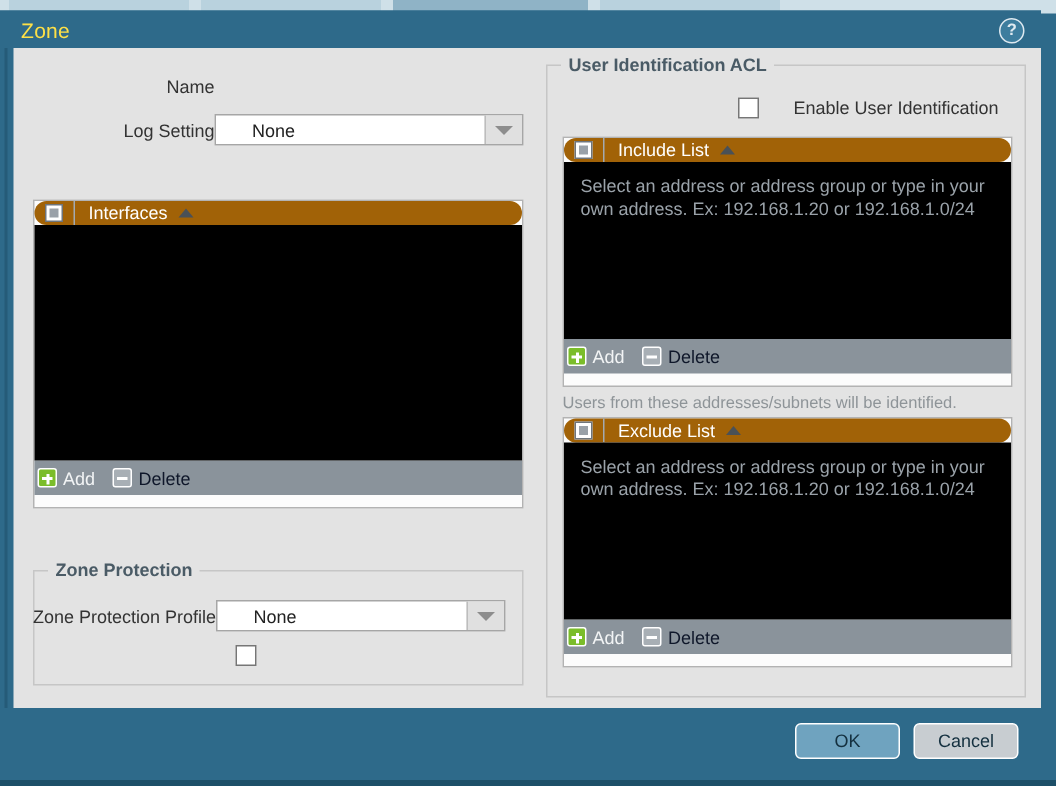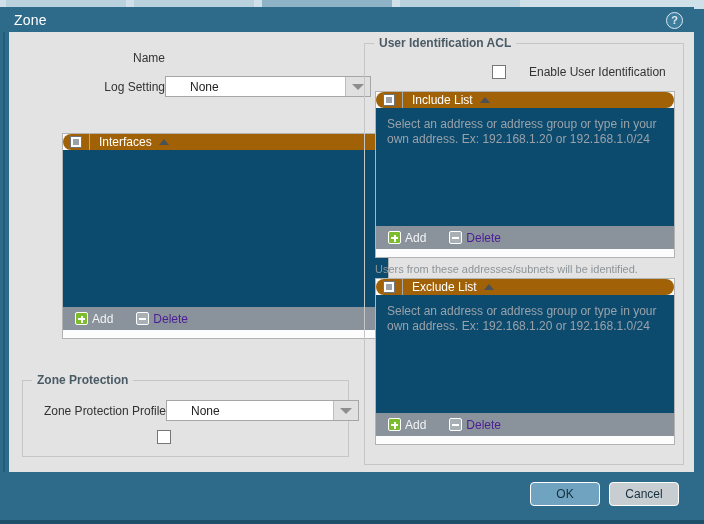--- a/index.html
+++ b/index.html
@@ -49,21 +49,21 @@
     position: relative;
     height: 25px;
     background: #2e6a8a;
     color: #eef6fa;
     font-size: 14px;
     padding: 5px 0 0 14px;
     box-sizing: border-box;
   }
   .titlebar .title {
     font-size: 14px;
-    color: #ffffff;
+    color: #fde047;
     letter-spacing: .2px;
   }
   .help-icon {
     position: absolute;
     right: 11px;
     top: 5px;
     width: 17px;
     height: 17px;
     border-radius: 50%;
     background: #3d7d9e;
@@ -110,21 +110,20 @@
     top: 0px;
     width: 348px;
     height: 440px;
   }
 
   .form-row {
     position: absolute;
     left: 0;
     width: 340px;
     height: 22px;
-    margin-left: 22px;
   }
   .form-row .lbl {
     position: absolute;
     right: 206px;
     top: 4px;
     text-align: right;
     white-space: nowrap;
     color: #333;
     font-size: 12px;
   }
@@ -218,49 +217,49 @@
     white-space: nowrap;
   }
   .sort-asc {
     width: 0; height: 0;
     border-left: 5px solid transparent;
     border-right: 5px solid transparent;
     border-bottom: 6px solid #4a5157;
     display: inline-block;
   }
   .grid-body {
-    background: #0c4a6e;
+    background: #000000;
     position: relative;
   }
   .grid-body .hint {
     padding: 9px 11px;
     color: #9aa2a9;
     font-size: 12px;
     line-height: 15px;
   }
   .grid-foot {
     height: 23px;
     background: #8a939b;
     display: flex;
     align-items: center;
-    padding-left: 12px;
-    gap: 23px;
+    padding-left: 2px;
+    gap: 12px;
     box-sizing: border-box;
   }
   .tool {
     display: flex;
     align-items: center;
     gap: 4px;
     font-size: 12px;
     color: #f2f4f5;
     cursor: pointer;
     white-space: nowrap;
   }
   .tool.disabled {
-    color: #4c1d95;
+    color: #0f172a;
     cursor: default;
   }
   .ico-plus, .ico-minus {
     width: 13px; height: 13px;
     border-radius: 2px;
     position: relative;
     border: 1px solid #ffffff;
     box-sizing: border-box;
   }
   .ico-plus { background: #7bbd2a; }
@@ -383,21 +382,21 @@
 
       <div class="form-row" style="top:44px;">
         <span class="lbl">Log Setting</span>
         <input class="field sel" type="text" readonly="" value="None" style="">
         <div class="arrow-btn">
             <i></i>
           </div>
       </div>
 
 
-      <div class="grid" style="left:13px;top:101px;width:327px;height:206px;margin-left:40px;">
+      <div class="grid" style="left:13px;top:101px;width:327px;height:206px;">
         <div class="grid-head">
           <div class="hdr-cb">
             <span class="cbox tri"></span>
           </div>
           <div class="hdr-title">
             <span>Interfaces</span>
             <span class="sort-asc"></span>
           </div>
         </div>
         <div class="grid-body" style="height:157px;"></div>

